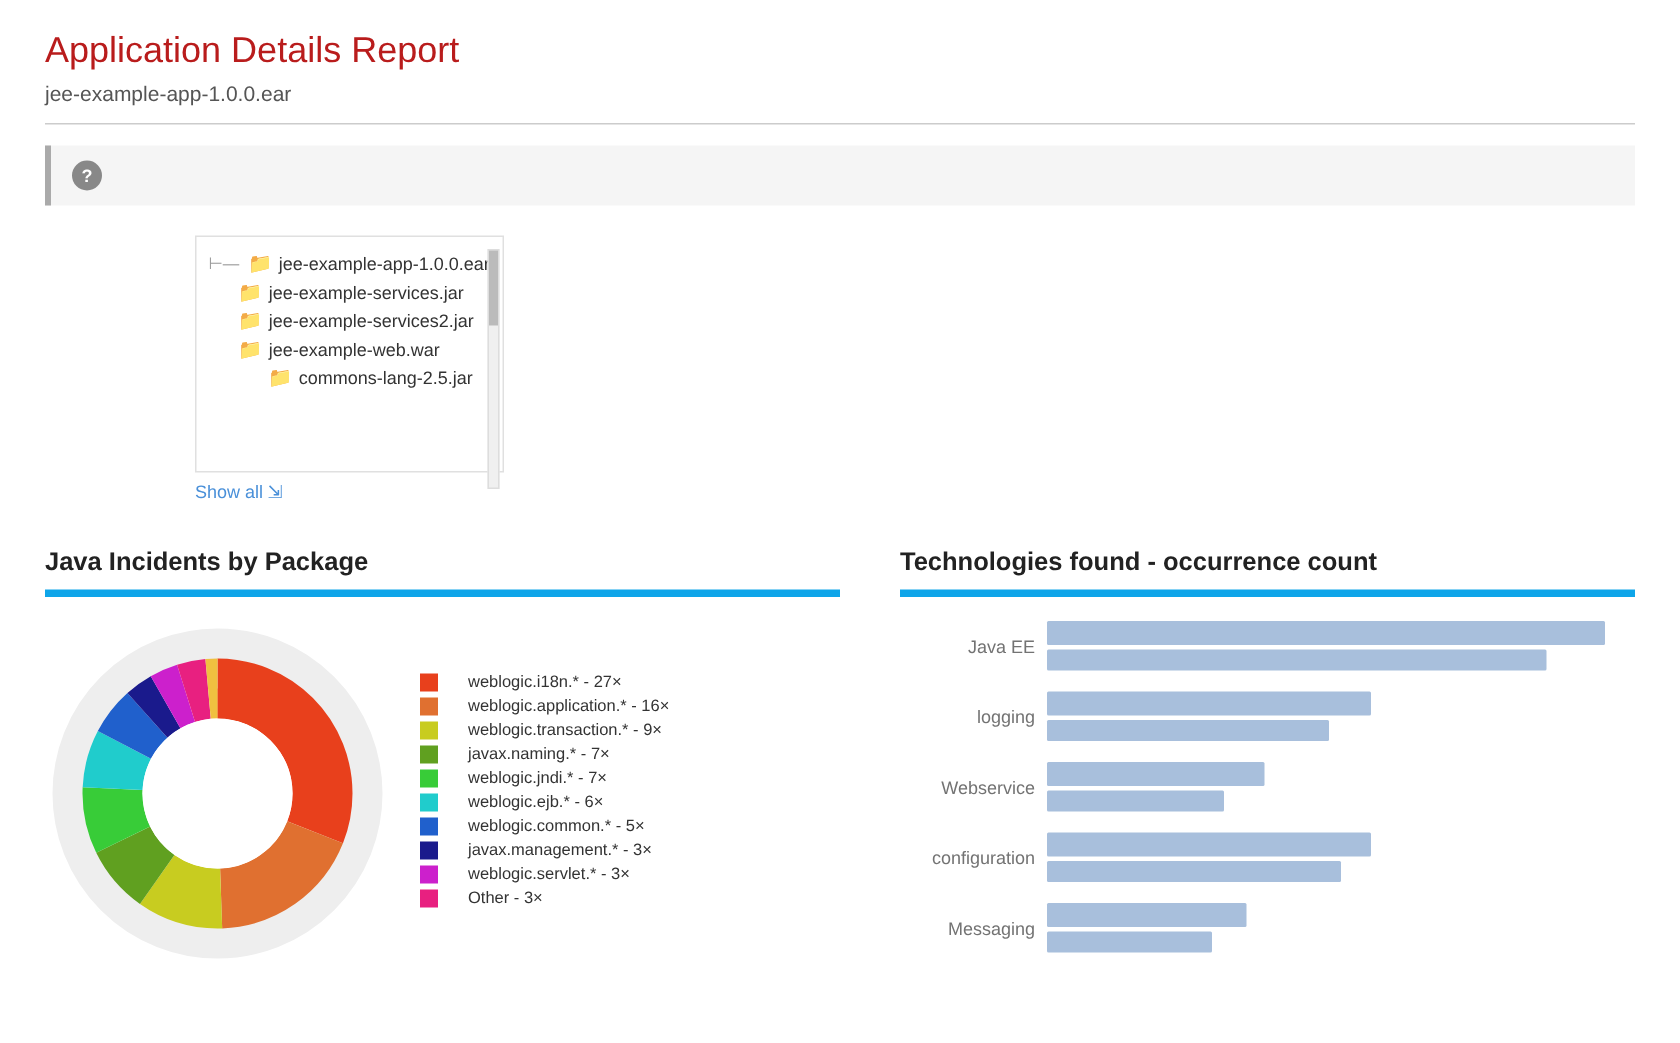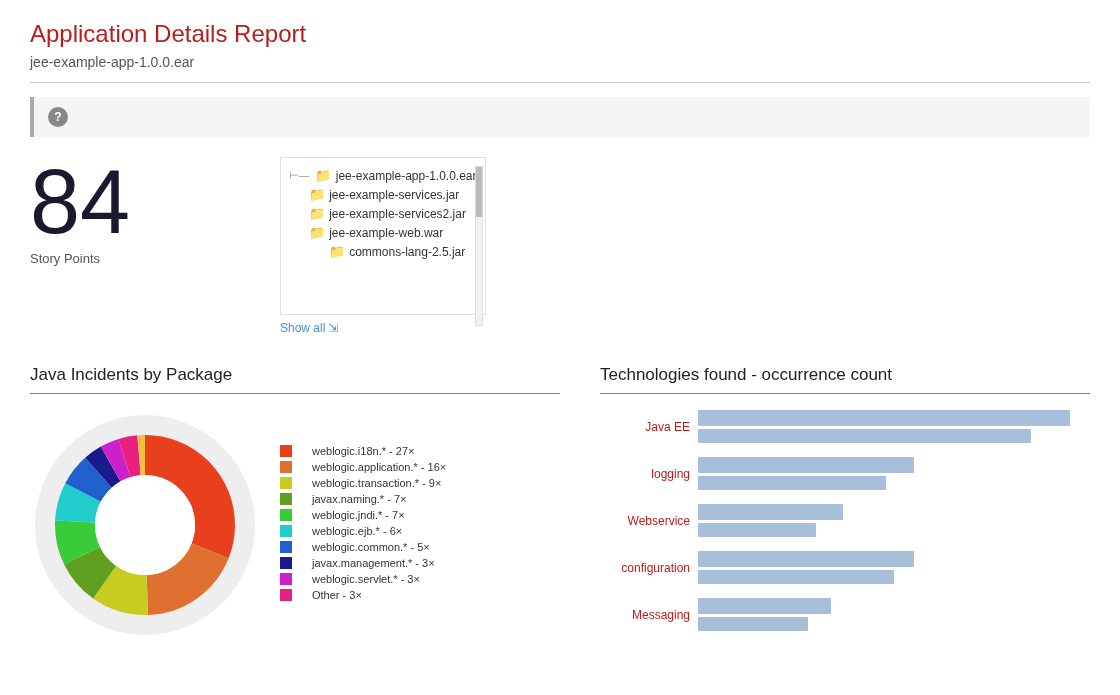--- a/index.html
+++ b/index.html
@@ -124,25 +124,25 @@
     }
     .bottom-section {
       display: flex;
       gap: 40px;
     }
     .java-incidents {
       flex: 0 0 530px;
     }
     .section-title {
       font-size: 17px;
-      font-weight: 400;
+      font-weight: 700;
       color: #222;
       margin-bottom: 16px;
       padding-bottom: 8px;
-      border-bottom: 1px solid #0ea5e9;
+      border-bottom: 5px solid #0ea5e9;
     }
     .chart-area {
       display: flex;
       align-items: center;
       gap: 20px;
     }
     .donut-wrapper {
       position: relative;
       width: 230px;
       height: 230px;
@@ -174,21 +174,21 @@
       width: 100%;
     }
     .bar-row {
       display: flex;
       align-items: center;
       margin-bottom: 14px;
       gap: 8px;
     }
     .bar-label {
       font-size: 12px;
-      color: #b91c1c;
+      color: #737373;
       text-align: right;
       width: 90px;
       flex-shrink: 0;
     }
     .bar-container {
       flex: 1;
       display: flex;
       flex-direction: column;
       gap: 3px;
     }
@@ -213,24 +213,20 @@
 <body>
 
 <h1>Application Details Report</h1>
 <div class="subtitle">jee-example-app-1.0.0.ear</div>
 
 <div class="info-box">
   <div class="info-icon">?</div>
 </div>
 
 <div class="main-content">
-  <div class="story-points">
-    <div class="story-points-number">84</div>
-    <div class="story-points-label">Story Points</div>
-  </div>
 
   <div style="flex:1; display:flex; flex-direction:column; align-items:flex-start; margin-left: 100px;">
     <div class="file-tree-container">
       <div class="file-tree">
         <div class="tree-item level-0">
           <span class="tree-connector">⊢—</span>
           <span class="folder-icon">📁</span>
           <span>jee-example-app-1.0.0.ear</span>
         </div>
         <div class="tree-item level-1">

